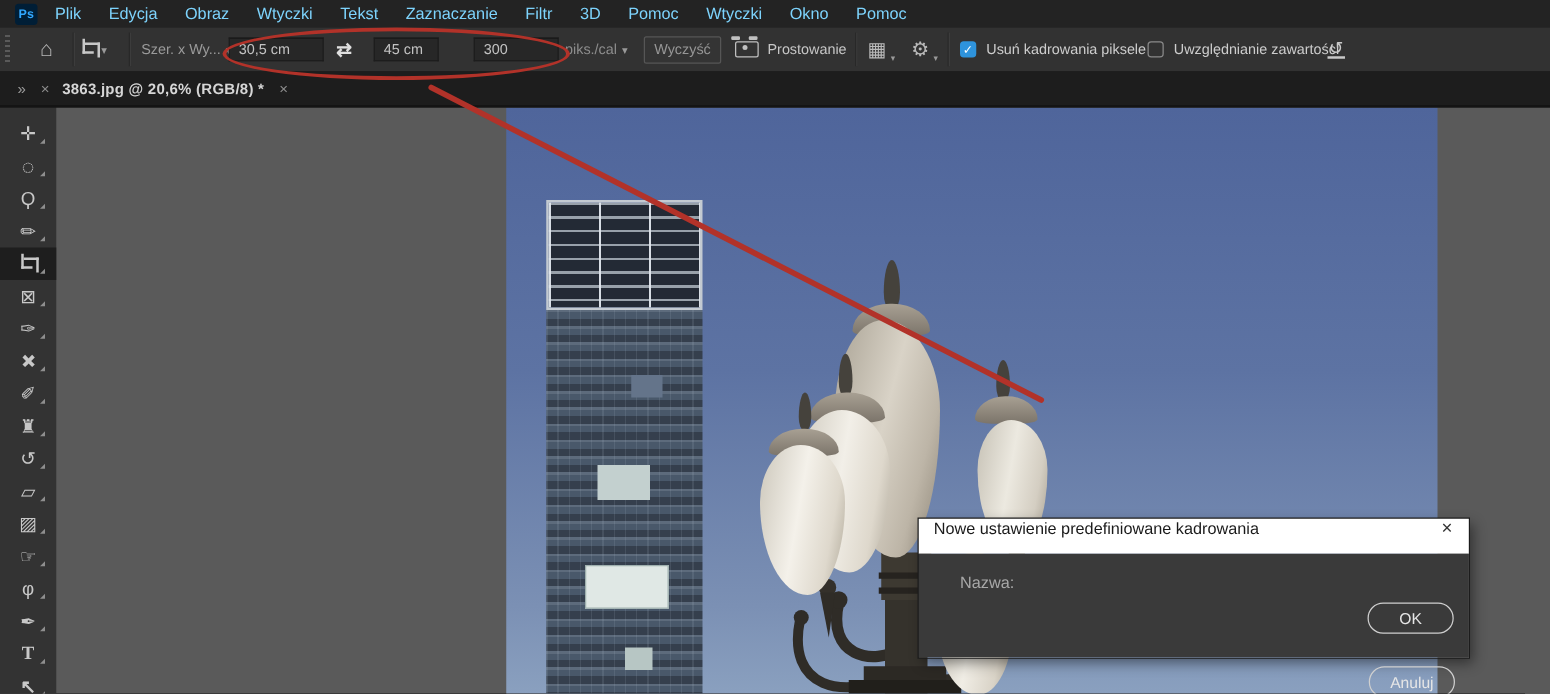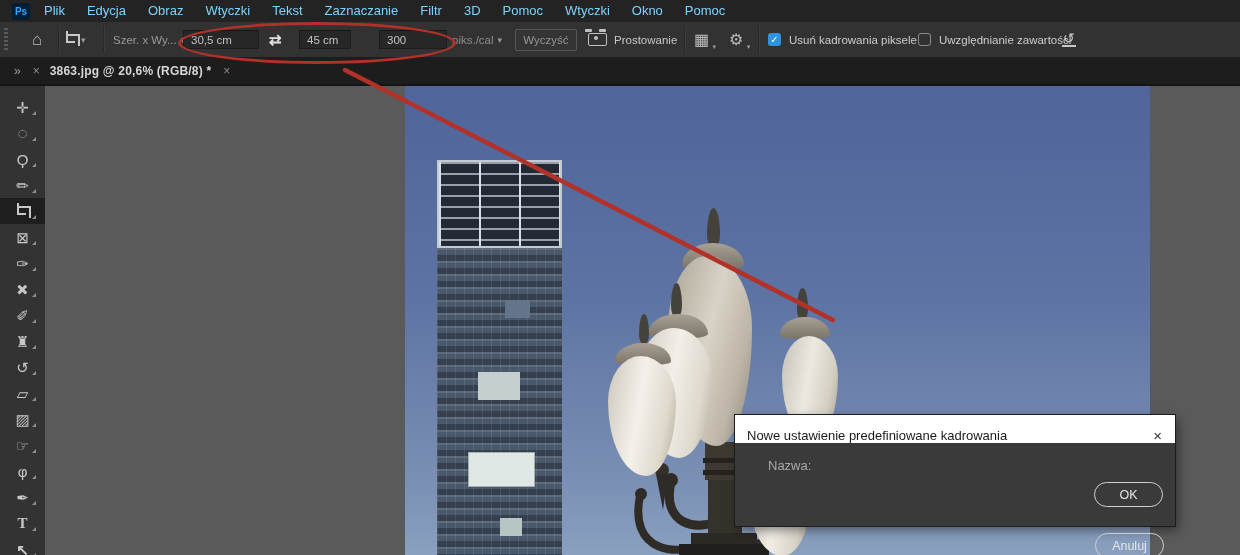--- a/index.html
+++ b/index.html
@@ -75,21 +75,21 @@
   .finial{position:absolute;background:#45423c;border-radius:50% 50% 40% 40%/65% 65% 35% 35%;}
   .lampcap{position:absolute;background:linear-gradient(180deg,#a8a093,#7b746a);
            border-radius:50% 50% 28% 28%/85% 85% 18% 18%;}
   .globe{position:absolute;}
   #annot-svg{position:absolute;left:0;top:0;z-index:9;pointer-events:none;}
   #red-ellipse{position:absolute;left:178px;top:22px;width:272px;height:36px;border:3px solid #b23229;
                border-radius:50%;z-index:9;pointer-events:none;}
   
   #dialog{position:absolute;left:735px;top:330px;width:440px;height:111px;z-index:6;
           box-shadow:0 0 0 1px #1c1c1c,3px 4px 10px rgba(0,0,0,.45);}
-  #dlg-title{height:28px;background:#ffffff;display:flex;align-items:flex-end;}
+  #dlg-title{height:28px;background:#ffffff;display:flex;align-items:flex-start;}
   #dlg-title-text{color:#1a1a1a;font-size:13px;margin-left:12px;flex:1;}
   #dlg-close{color:#333;font-size:15px;margin-right:13px;line-height:15px;}
   #dlg-body{height:83px;background:#3a3a3a;position:relative;}
   #dlg-name-label{position:absolute;left:33px;top:15px;color:#a8a8a8;font-size:13px;}
   #dlg-input{position:absolute;left:70px;top:11px;width:272px;height:22px;background:#2c2c2c;
              border:2px solid #3f7fd6;color:#efefef;font-size:13px;padding:0 4px;box-sizing:border-box;
              font-family:"Liberation Sans",sans-serif;}
   .pill-btn{position:absolute;width:67px;height:23px;border:1.5px solid #cfcfcf;border-radius:13px;
             background:transparent;color:#e6e6e6;font-size:12.5px;display:flex;align-items:center;justify-content:center;margin-top:29px;}
   #dlg-ok{left:359px;top:10px;}

